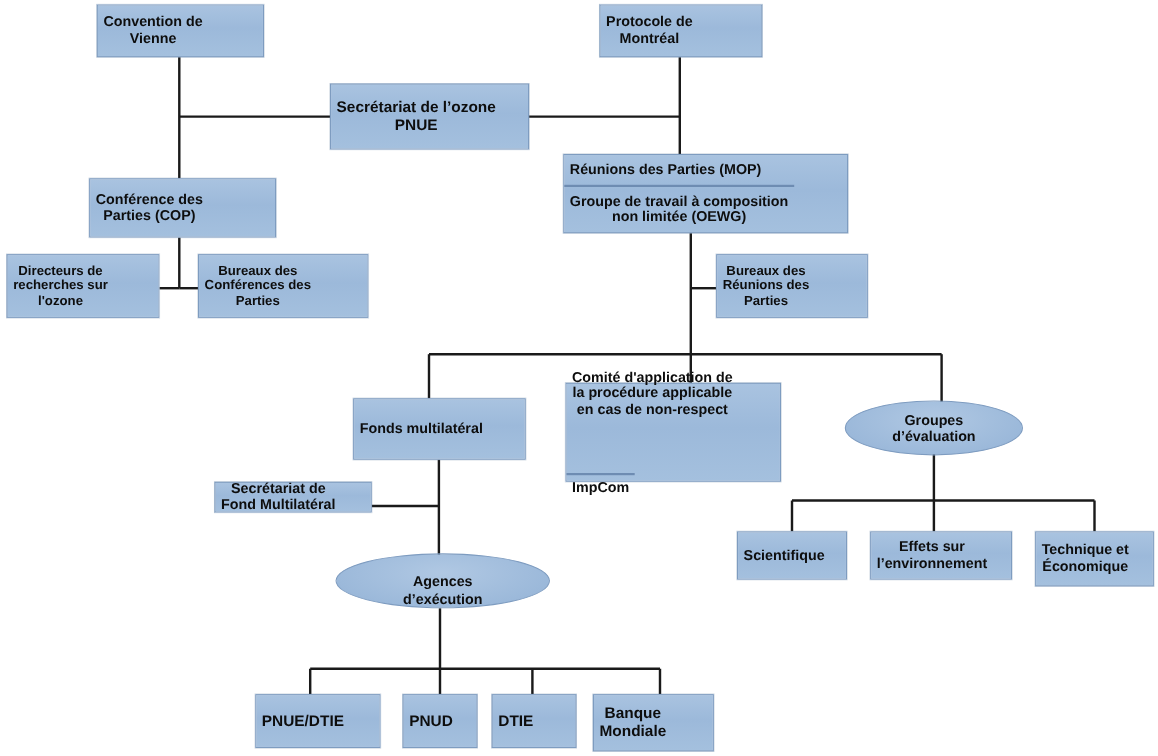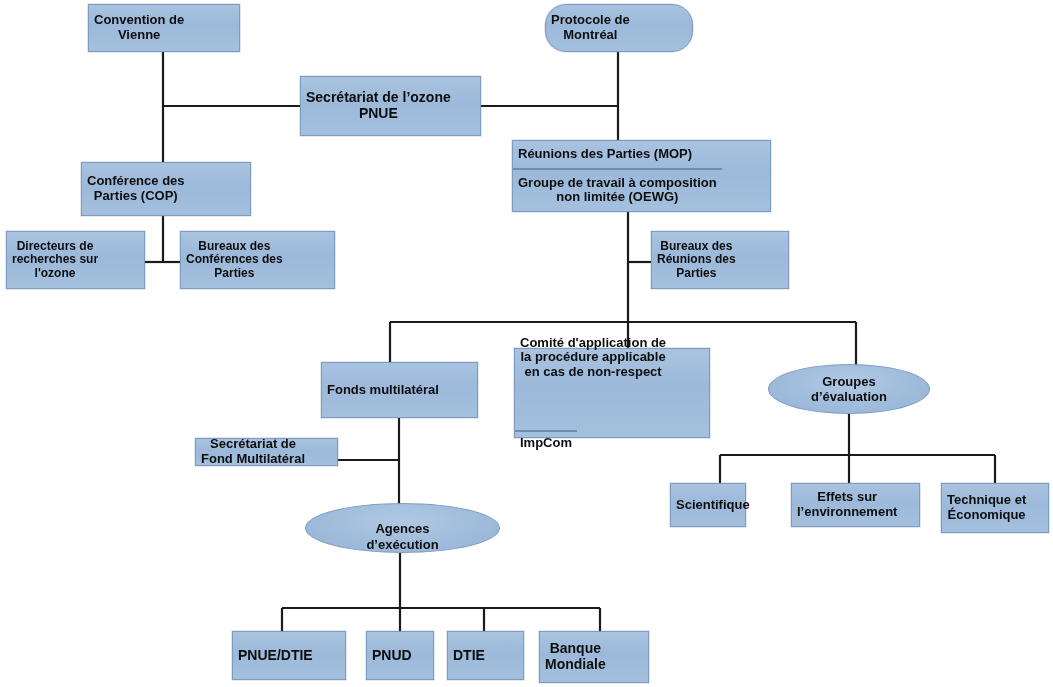--- a/index.html
+++ b/index.html
@@ -124,21 +124,21 @@
       <path d="M 484,608 L 484,631"></path>
       <path d="M 600,608 L 600,631"></path>
     </g>
   </svg>
 
   <div class="node fs13" style="left:88px; top:4px; width:152px; height:48px;">
     <div class="seg">Convention de
 Vienne</div>
   </div>
 
-  <div class="node fs13" style="left:545px; top:4px; width:148px; height:48px;border-radius:21px;">
+  <div class="node fs13" style="left:545px; top:4px; width:148px; height:48px;">
     <div class="seg">Protocole de
 Montréal</div>
   </div>
 
   <div class="node fs14" style="left:300px; top:76px; width:181px; height:60px;">
     <div class="seg">Secrétariat de l’ozone
 PNUE</div>
   </div>
 
   <div class="node fs13" style="left:81px; top:162px; width:170px; height:54px;">
@@ -189,21 +189,21 @@
   <div class="node fs13" style="left:195px; top:438px; width:143px; height:28px;">
     <div class="seg">Secrétariat de
 Fond Multilatéral</div>
   </div>
 
   <div class="ellipse fs13" style="left:305px; top:503px; width:195px; height:50px;align-items:flex-end;">
     <span>Agences
 d’exécution</span>
   </div>
 
-  <div class="node fs13" style="left:670px; top:483px; width:76px; height:44px;">
+  <div class="node fs13" style="left:670px; top:483px; width:100px; height:44px;">
     <div class="seg">Scientifique</div>
   </div>
 
   <div class="node fs13" style="left:791px; top:483px; width:129px; height:44px;">
     <div class="seg">Effets sur
 l’environnement</div>
   </div>
 
   <div class="node fs13" style="left:941px; top:483px; width:108px; height:50px;">
     <div class="seg">Technique et

